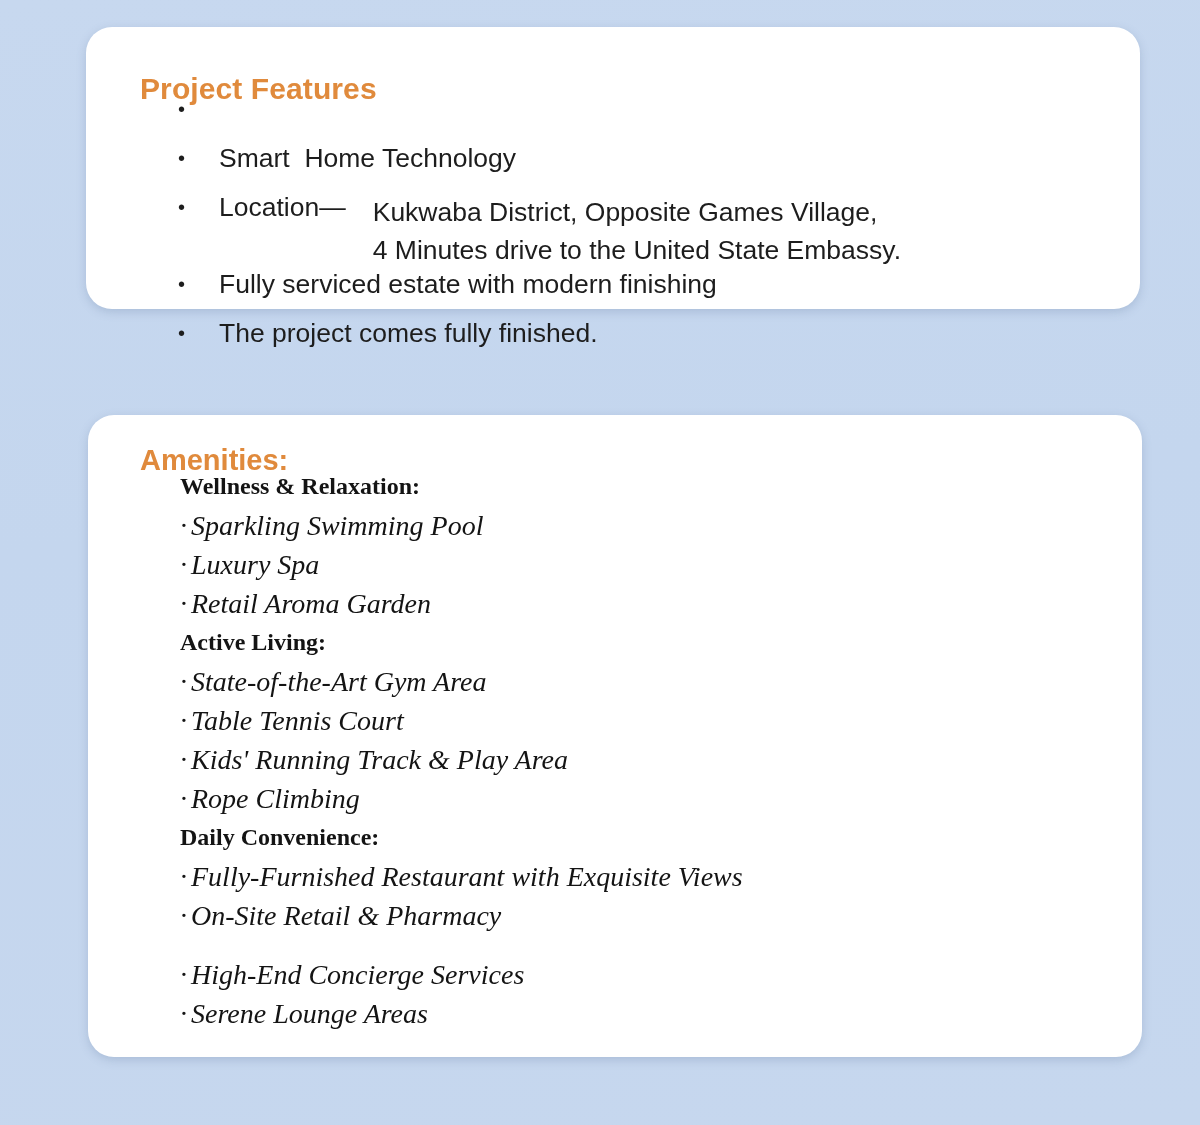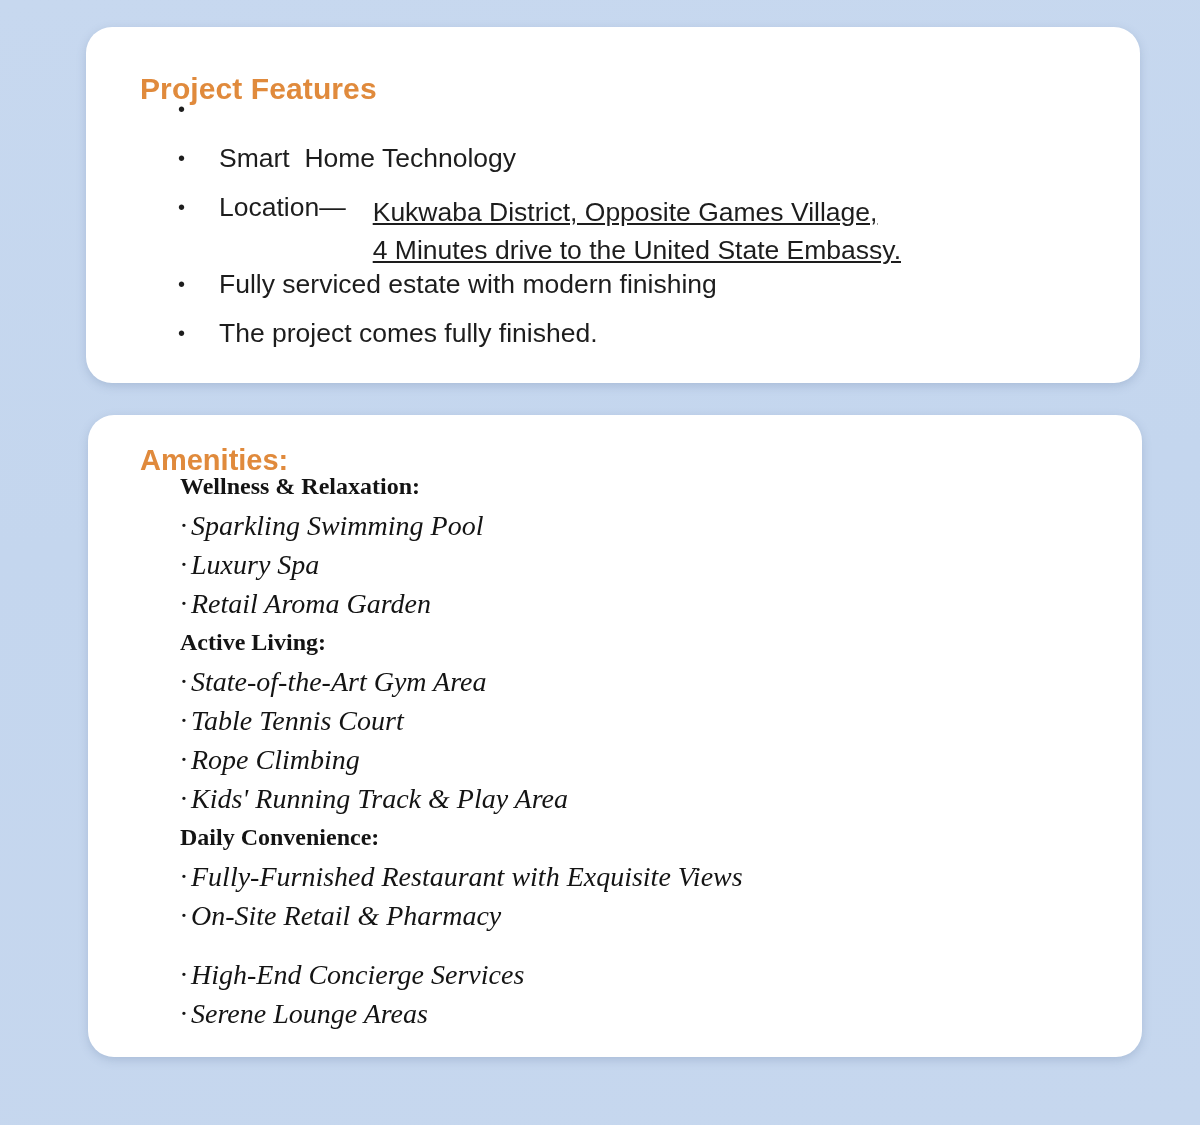--- a/index.html
+++ b/index.html
@@ -37,21 +37,21 @@
   .card {
     position: absolute;
     background: #ffffff;
     border-radius: 26px;
     box-shadow: 0 3px 10px rgba(105,130,165,.30);
   }
   #card-features {
     left: 86px;
     top: 27px;
     width: 1054px;
-    height: 356px;
+    height: 282px;
   }
   #card-amenities {
     left: 88px;
     top: 415px;
     width: 1054px;
     height: 642px;
   }
 
   
   .features-title {
@@ -89,21 +89,20 @@
     line-height: 1.4;
     text-align: left;
     color: #1d1d1d;
   }
   .feature-text { flex: 1 1 auto; white-space: pre; }
   .feature-text .loc-label { display: inline-block; }
   .loc-block {
     display: inline-block;
     vertical-align: top;
     margin-left: 27px;
-    text-decoration: underline;
   }
   .loc-block span { display: block; line-height: 1.45; }
 
   
   .amenities-title {
     position: absolute;
     left: 52px;
     top: 10px;
     font-size: 29px;
     color: #e08a3c;
@@ -170,21 +169,21 @@
 <section class="card" id="card-amenities">
   <h1 class="amenities-title">Amenities:</h1>
   <div class="amenities-body" id="amenities-body">
       <div class="am-group-head">Wellness &amp; Relaxation:</div>
       <div class="am-item"><span class="am-dot">·</span><span>Sparkling Swimming Pool</span></div>
       <div class="am-item"><span class="am-dot">·</span><span>Luxury Spa</span></div>
       <div class="am-item"><span class="am-dot">·</span><span>Retail Aroma Garden</span></div>
       <div class="am-group-head">Active Living:</div>
       <div class="am-item"><span class="am-dot">·</span><span>State-of-the-Art Gym Area</span></div>
       <div class="am-item"><span class="am-dot">·</span><span>Table Tennis Court</span></div>
+      <div class="am-item"><span class="am-dot">·</span><span>Kids' Running Track &amp; Play Area</span></div>
       <div class="am-item"><span class="am-dot">·</span><span>Rope Climbing</span></div>
-      <div class="am-item"><span class="am-dot">·</span><span>Kids' Running Track &amp; Play Area</span></div>
       <div class="am-group-head">Daily Convenience:</div>
       <div class="am-item"><span class="am-dot">·</span><span>Fully-Furnished Restaurant with Exquisite Views</span></div>
       <div class="am-item"><span class="am-dot">·</span><span>On-Site Retail &amp; Pharmacy</span></div>
       <div class="am-item gap-before"><span class="am-dot">·</span><span>High-End Concierge Services</span></div>
       <div class="am-item"><span class="am-dot">·</span><span>Serene Lounge Areas</span></div>
     </div>
 </section>
 
 </body></html>

